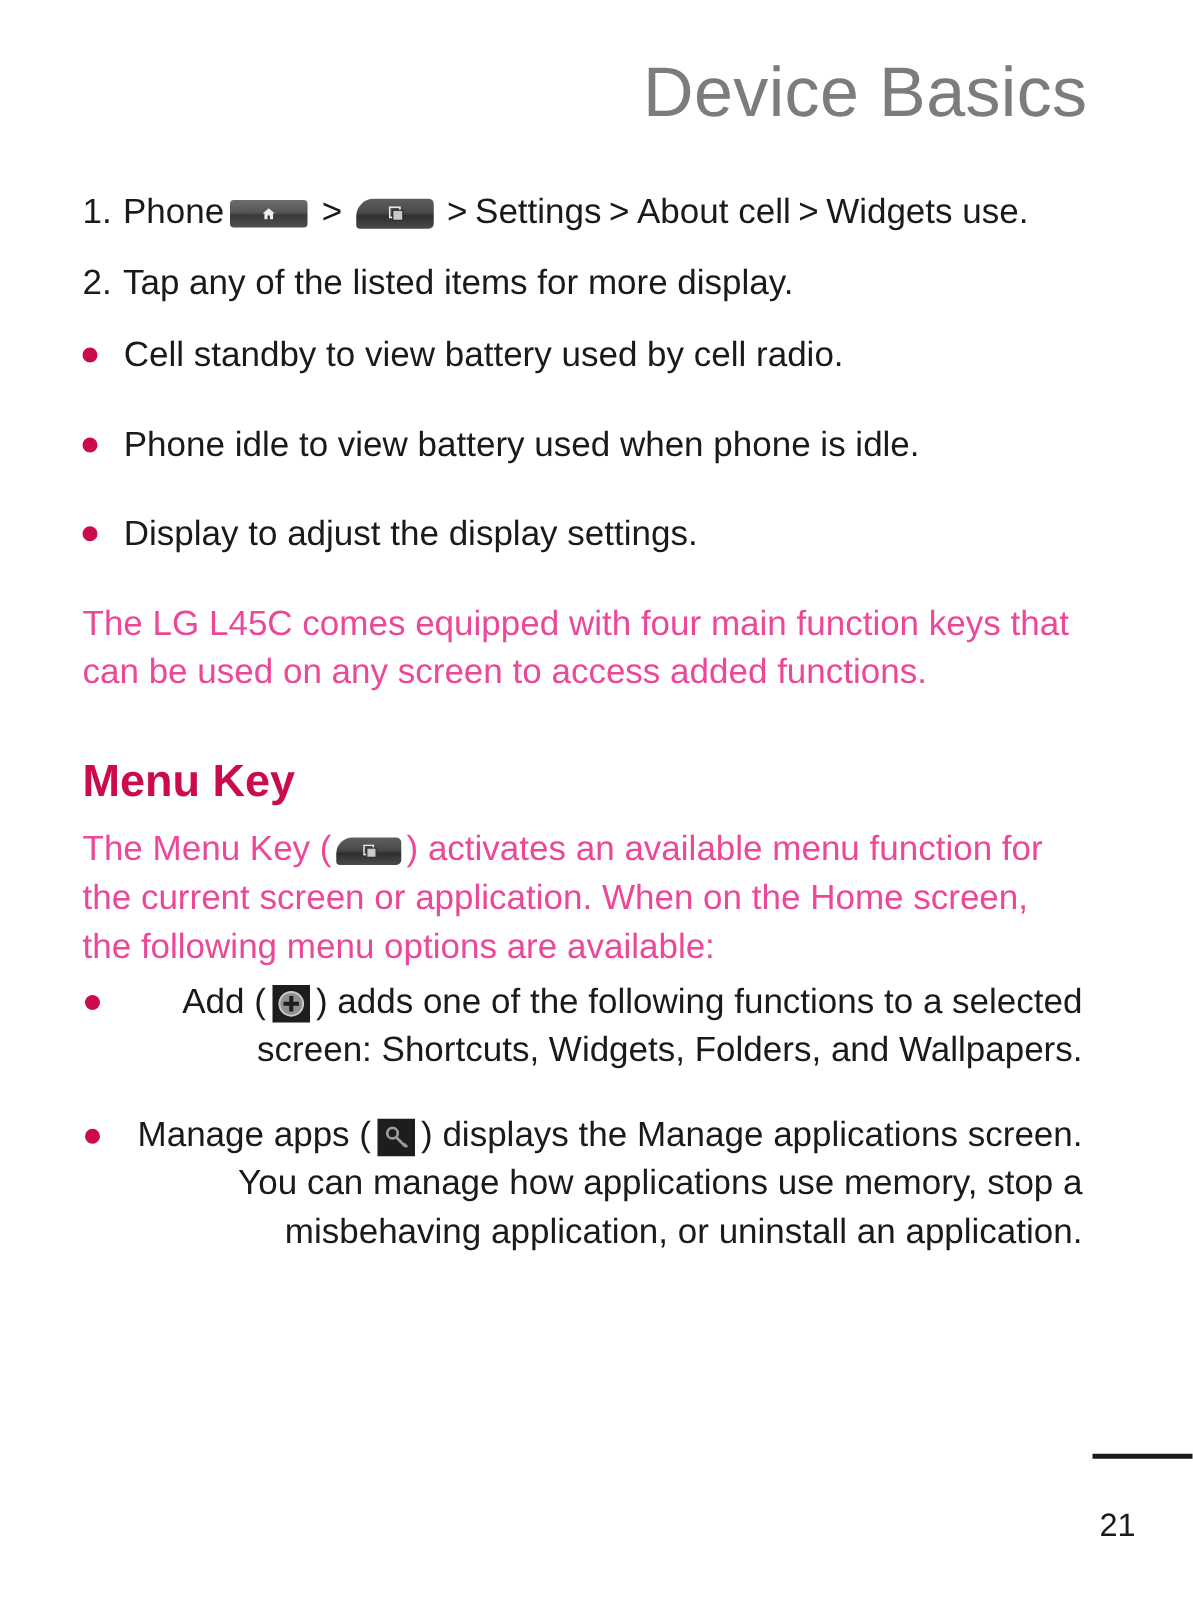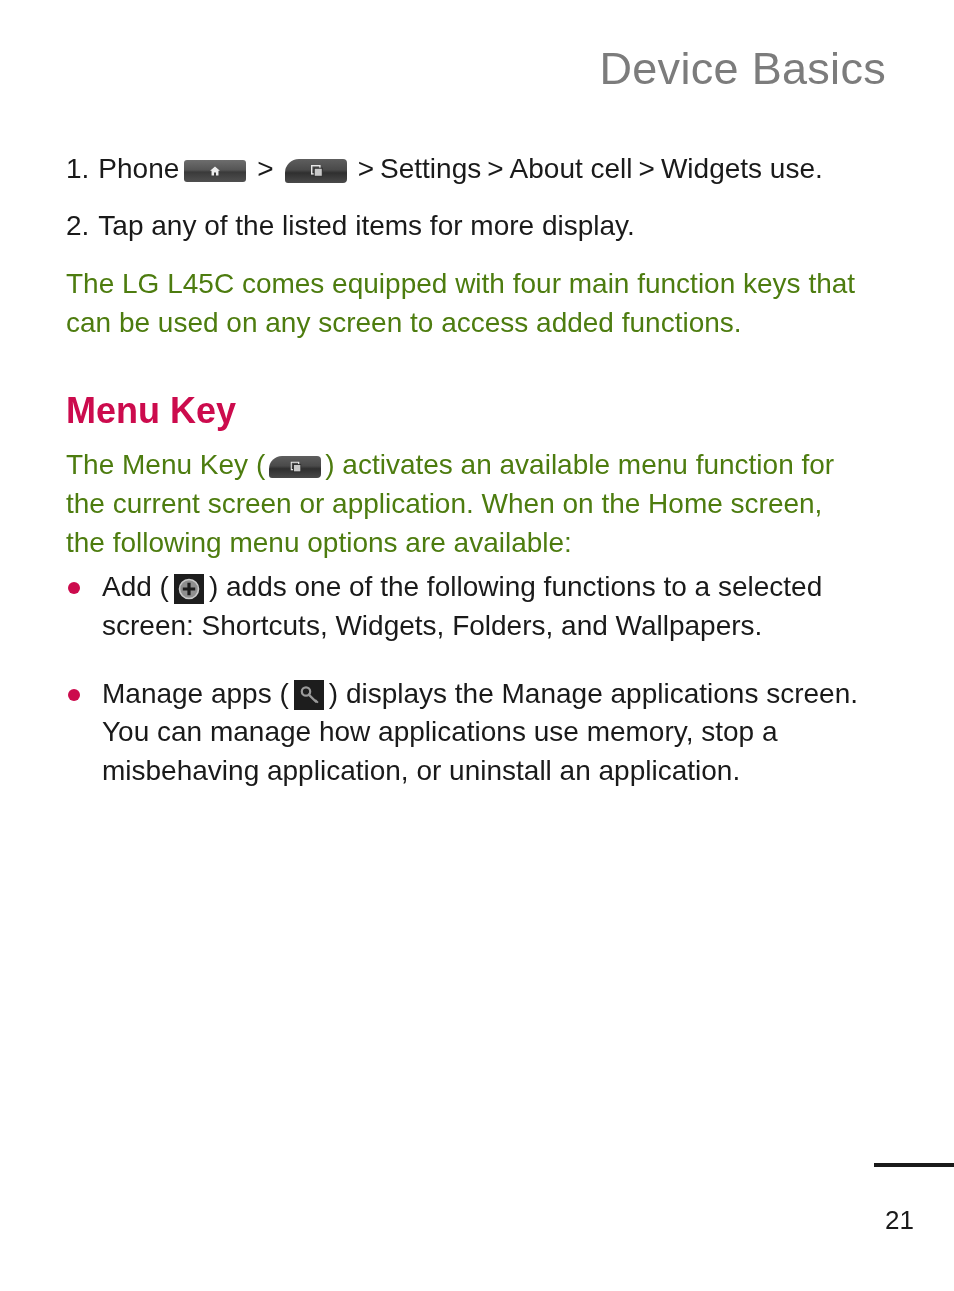--- a/index.html
+++ b/index.html
@@ -20,22 +20,22 @@
     position: relative;
     width: 954px;
     height: 1291px;
     box-sizing: border-box;
   }
 
   
   .page-header {
     position: absolute;
     top: 46px;
-    right: 68px;
-    font-size: 45px;
+    right: 84px;
+    font-size: 56px;
     font-weight: 400;
     color: #7c7c7c;
     letter-spacing: 0.3px;
     line-height: 1;
     white-space: nowrap;
   }
 
   
   .content {
     position: absolute;
@@ -165,20 +165,21 @@
     margin-bottom: 33px;
   }
   .sub-bullets > li::before {
     left: 0;
     top: 13px;
   }
 
   
   .main-bullets {
     margin-top: 18px;
+    text-align: right;
   }
   .main-bullets > li {
     padding-left: 36px;
     margin-bottom: 30px;
   }
   .main-bullets > li::before {
     left: 2px;
     top: 14px;
   }
 
@@ -195,40 +196,40 @@
     font-size: 36px;
     font-weight: 700;
     color: #cc0b4d;
     margin: 48px 0 16px 0;
     line-height: 1.1;
   }
   p.body {
     font-size: 28px;
     line-height: 1.38;
     margin: 0 0 6px 0;
-    color: #4d7c0f;
+    color: #ec4899;
   }
 
   
   .footer-rule {
     position: absolute;
     left: 874px;
     top: 1163px;
     width: 80px;
     height: 4px;
     background: #1a1a1a;
   }
   .page-number {
     position: absolute;
     left: 874px;
     top: 1207px;
     width: 40px;
     font-size: 26px;
     color: #1a1a1a;
-    text-align: right;
+    text-align: center;
     line-height: 1;
   }
 </style>
 </head>
 <body>
 
 <div class="page">
 
   <div class="page-header">Device Basics</div>
 
@@ -242,20 +243,25 @@
               <rect x="0.7" y="0.7" width="8.2" height="8.2" fill="none" stroke="#e8e8e8" stroke-width="1.4"></rect>
               <rect x="3.2" y="3.2" width="8.1" height="8.1" fill="#c9c9c9" stroke="#2b2b2b" stroke-width="1"></rect>
             </svg></span><span class="sep">&gt;</span><span class="b">Settings</span><span class="sep">&gt;</span><span class="b">About cell</span><span class="sep">&gt;</span><span class="b">Widgets use.</span></span>
     </div>
 
     <div class="step">
       <span class="step-num">2.</span>
       <span class="step-text">Tap any of the listed items for more display.</span>
     </div>
 
+    <ul class="blist sub-bullets">
+      <li><span class="b">Cell standby</span><span> to view battery used by cell radio.</span></li>
+      <li><span class="b">Phone idle</span><span> to view battery used when phone is idle.</span></li>
+      <li><span class="b">Display</span><span> to adjust the display settings.</span></li>
+    </ul>
 
 
     <p class="body">The LG L45C comes equipped with four main function keys that can be used on any screen to access added functions.</p>
 
     <h3 class="sub-title">Menu Key</h3>
 
     <p class="body"><span>The </span><span class="b">Menu Key</span><span>&nbsp;</span><span>(</span><span class="key key-menu-sm"><svg class="glyph" viewBox="0 0 12 12" xmlns="http://www.w3.org/2000/svg">
             <rect x="0.7" y="0.7" width="8.2" height="8.2" fill="none" stroke="#e8e8e8" stroke-width="1.4"></rect>
             <rect x="3.2" y="3.2" width="8.1" height="8.1" fill="#c9c9c9" stroke="#2b2b2b" stroke-width="1"></rect>
           </svg></span><span>)</span><span> activates an available menu function for the current screen or application. When on the Home screen, the following menu options are available:</span></p>

